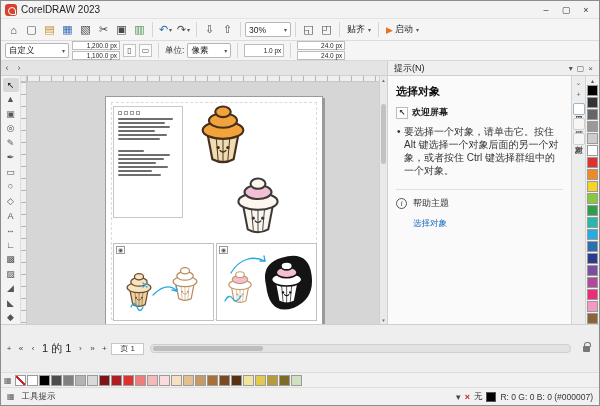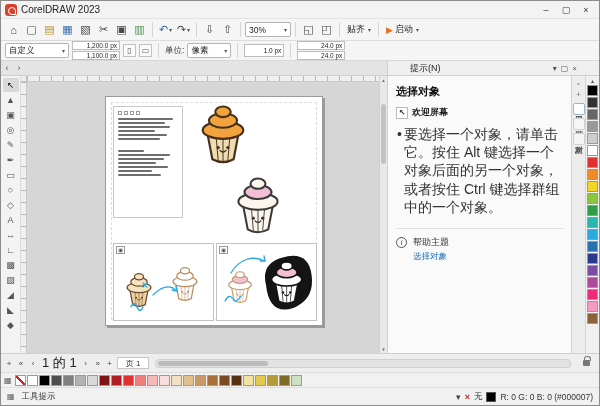--- a/index.html
+++ b/index.html
@@ -41,21 +41,21 @@
   .mini-field{display:flex;align-items:center;background:#fff;border:1px solid #bcbcbc;height:9px;font-size:6.5px;padding:0 2px;color:#222;min-width:48px;justify-content:flex-end;white-space:nowrap}
   .pbtn{width:13px;height:13px;border:1px solid #c2c2c2;background:#fbfbfb;font-size:8px;display:flex;align-items:center;justify-content:center;color:#555}
   .plabel{font-size:8.5px;color:#333;white-space:nowrap}
 
   
   .tabrow{flex:0 0 15px;display:flex;align-items:stretch;background:#e4e4e4;border-bottom:1px solid #cfcfcf}
   .doc-tabs{display:flex;width:388px}
   .doc-tab{display:flex;align-items:center;padding:0 10px;font-size:9px;color:#444;background:#e4e4e4;border-right:1px solid #cfcfcf;white-space:nowrap}
   .doc-tab.active{background:#fff;color:#111}
   .tab-arrow{width:12px;display:flex;align-items:center;justify-content:center;font-size:9px;color:#555}
-  .docker-head{width:212px;margin-left:auto;display:flex;align-items:center;background:#efefef;border-left:1px solid #cfcfcf;padding:0 22px;font-size:9px;color:#222;gap:0}
+  .docker-head{width:212px;margin-left:auto;display:flex;align-items:center;background:#efefef;border-left:1px solid #cfcfcf;padding:0 6px;font-size:9px;color:#222;gap:0}
   .dh-icons{margin-left:auto;display:flex;gap:4px;font-size:8px;color:#555}
 
   
   .main{flex:1;display:flex;min-height:0}
   .toolbox{width:20px;background:#f3f3f3;border-right:1px solid #ddd;display:flex;flex-direction:column;align-items:center;padding-top:2px;gap:1px}
   .tool-btn{width:16px;height:14px;display:flex;align-items:center;justify-content:center;font-size:9px;color:#555}
   .tool-btn.active{background:#d9d9d9;border-radius:2px;color:#111}
 
   .canvas{flex:1;position:relative;background:#d6d6d6;overflow:hidden}
   .corner{position:absolute;top:0;left:0;width:6px;height:6px;background:#ececec;border-right:1px solid #c8c8c8;border-bottom:1px solid #c8c8c8;z-index:3}
@@ -83,41 +83,41 @@
   .cup-s3{position:absolute;left:7px;top:24px;width:32px;height:40px}
   .blob{position:absolute;left:42px;top:6px;width:56px;height:68px}
   .scribbles{position:absolute;left:7px;top:146px;width:204px;height:78px;pointer-events:none}
 
   
   .docker{width:184px;background:#fafafa;border-left:1px solid #cfcfcf;padding:8px 8px 4px;overflow:hidden;display:flex;flex-direction:column;font-size:9px;color:#333}
   .d-heading{font-size:11px;font-weight:bold;color:#111;margin-bottom:7px}
   .tool-row{display:flex;align-items:center;gap:4px;margin-bottom:6px;font-weight:bold;color:#222;font-size:9px}
   .tool-ico{width:12px;height:12px;border:1px solid #bbb;background:#fff;display:flex;align-items:center;justify-content:center;font-size:8px;color:#333}
   .d-bullets{list-style:none;margin:0 0 4px;padding:0}
-  .d-bullets li{position:relative;padding-left:8px;margin-bottom:5px;line-height:1.3;font-size:14px;color:#333}
+  .d-bullets li{position:relative;padding-left:8px;margin-bottom:5px;line-height:1.3;font-size:10px;color:#333}
   .d-bullets li::before{content:"•";position:absolute;left:1px;top:0;color:#333}
   .d-sep{height:1px;background:#e0e0e0;margin:3px 0 7px}
   .d-learn{font-weight:bold;font-size:10px;color:#111;margin-bottom:8px}
-  .help-row{display:flex;align-items:center;gap:6px;margin-bottom:2px}
+  .help-row{display:flex;align-items:center;gap:6px;margin-bottom:8px}
   .info-ico{width:11px;height:11px;border:1px solid #555;border-radius:50%;display:flex;align-items:center;justify-content:center;font-size:7px;color:#333;font-style:italic;flex:0 0 auto}
   .d-link{color:#1a6fc4;font-size:8.5px;margin-left:17px}
 
   
   .side-strip{width:14px;background:#ededed;border-left:1px solid #d2d2d2;display:flex;flex-direction:column;align-items:center;padding-top:3px;gap:3px}
   .strip-icon{font-size:7px;color:#666;height:9px}
   .side-tab{writing-mode:vertical-rl;text-orientation:upright;font-size:8.5px;color:#444;padding:5px 0;border:1px solid #cfcfcf;background:#f6f6f6;border-radius:2px;line-height:1;width:12px;text-align:center}
   .side-tab.active{background:#fff;color:#000;border-color:#9fb4c8}
   .palette-col{width:14px;background:#f0f0f0;border-left:1px solid #d5d5d5;display:flex;flex-direction:column;align-items:center;padding:1px 0;gap:1px;overflow:hidden}
   .pal-arrow{font-size:6px;color:#555;height:7px;display:flex;align-items:center}
   .swatch{width:11px;height:11px;border:1px solid #9a9a9a;flex:0 0 auto}
 
   
   .pagenav{flex:0 0 14px;display:flex;align-items:center;background:#eee;border-top:1px solid #d0d0d0;padding:0 3px;font-size:8px;color:#333;gap:2px}
   .nav-btn{min-width:10px;text-align:center;font-size:8px;color:#444}
-  .nav-counter{font-size:13px;color:#222;padding:0 2px;white-space:nowrap}
+  .nav-counter{font-size:11px;color:#222;padding:16px 2px;white-space:nowrap}
   .page-tab{background:#fff;border:1px solid #c6c6c6;padding:0 8px;height:12px;display:flex;align-items:center;font-size:8px;white-space:nowrap}
   .hscroll{flex:1;height:9px;background:#e2e2e2;border:1px solid #cfcfcf;border-radius:4px;margin:0 4px;position:relative}
   .hthumb{position:absolute;left:2px;top:1px;width:110px;height:5px;background:#bdbdbd;border-radius:3px}
   .lock{width:7px;height:6px;background:#777;position:relative;border-radius:1px;margin:0 6px;flex:0 0 auto}
   .lock::before{content:"";position:absolute;top:-4px;left:1px;width:5px;height:4px;border:1.2px solid #777;border-bottom:none;border-radius:3px 3px 0 0}
 
   
   .palette-row{flex:0 0 15px;display:flex;align-items:center;background:#f1f1f1;border-top:1px solid #ddd;padding:0 3px;gap:1px;overflow:hidden}
   .row-icon{font-size:8px;color:#555;margin-right:2px}
   .swatch-s{width:11px;height:11px;border:1px solid #9a9a9a;flex:0 0 auto}

